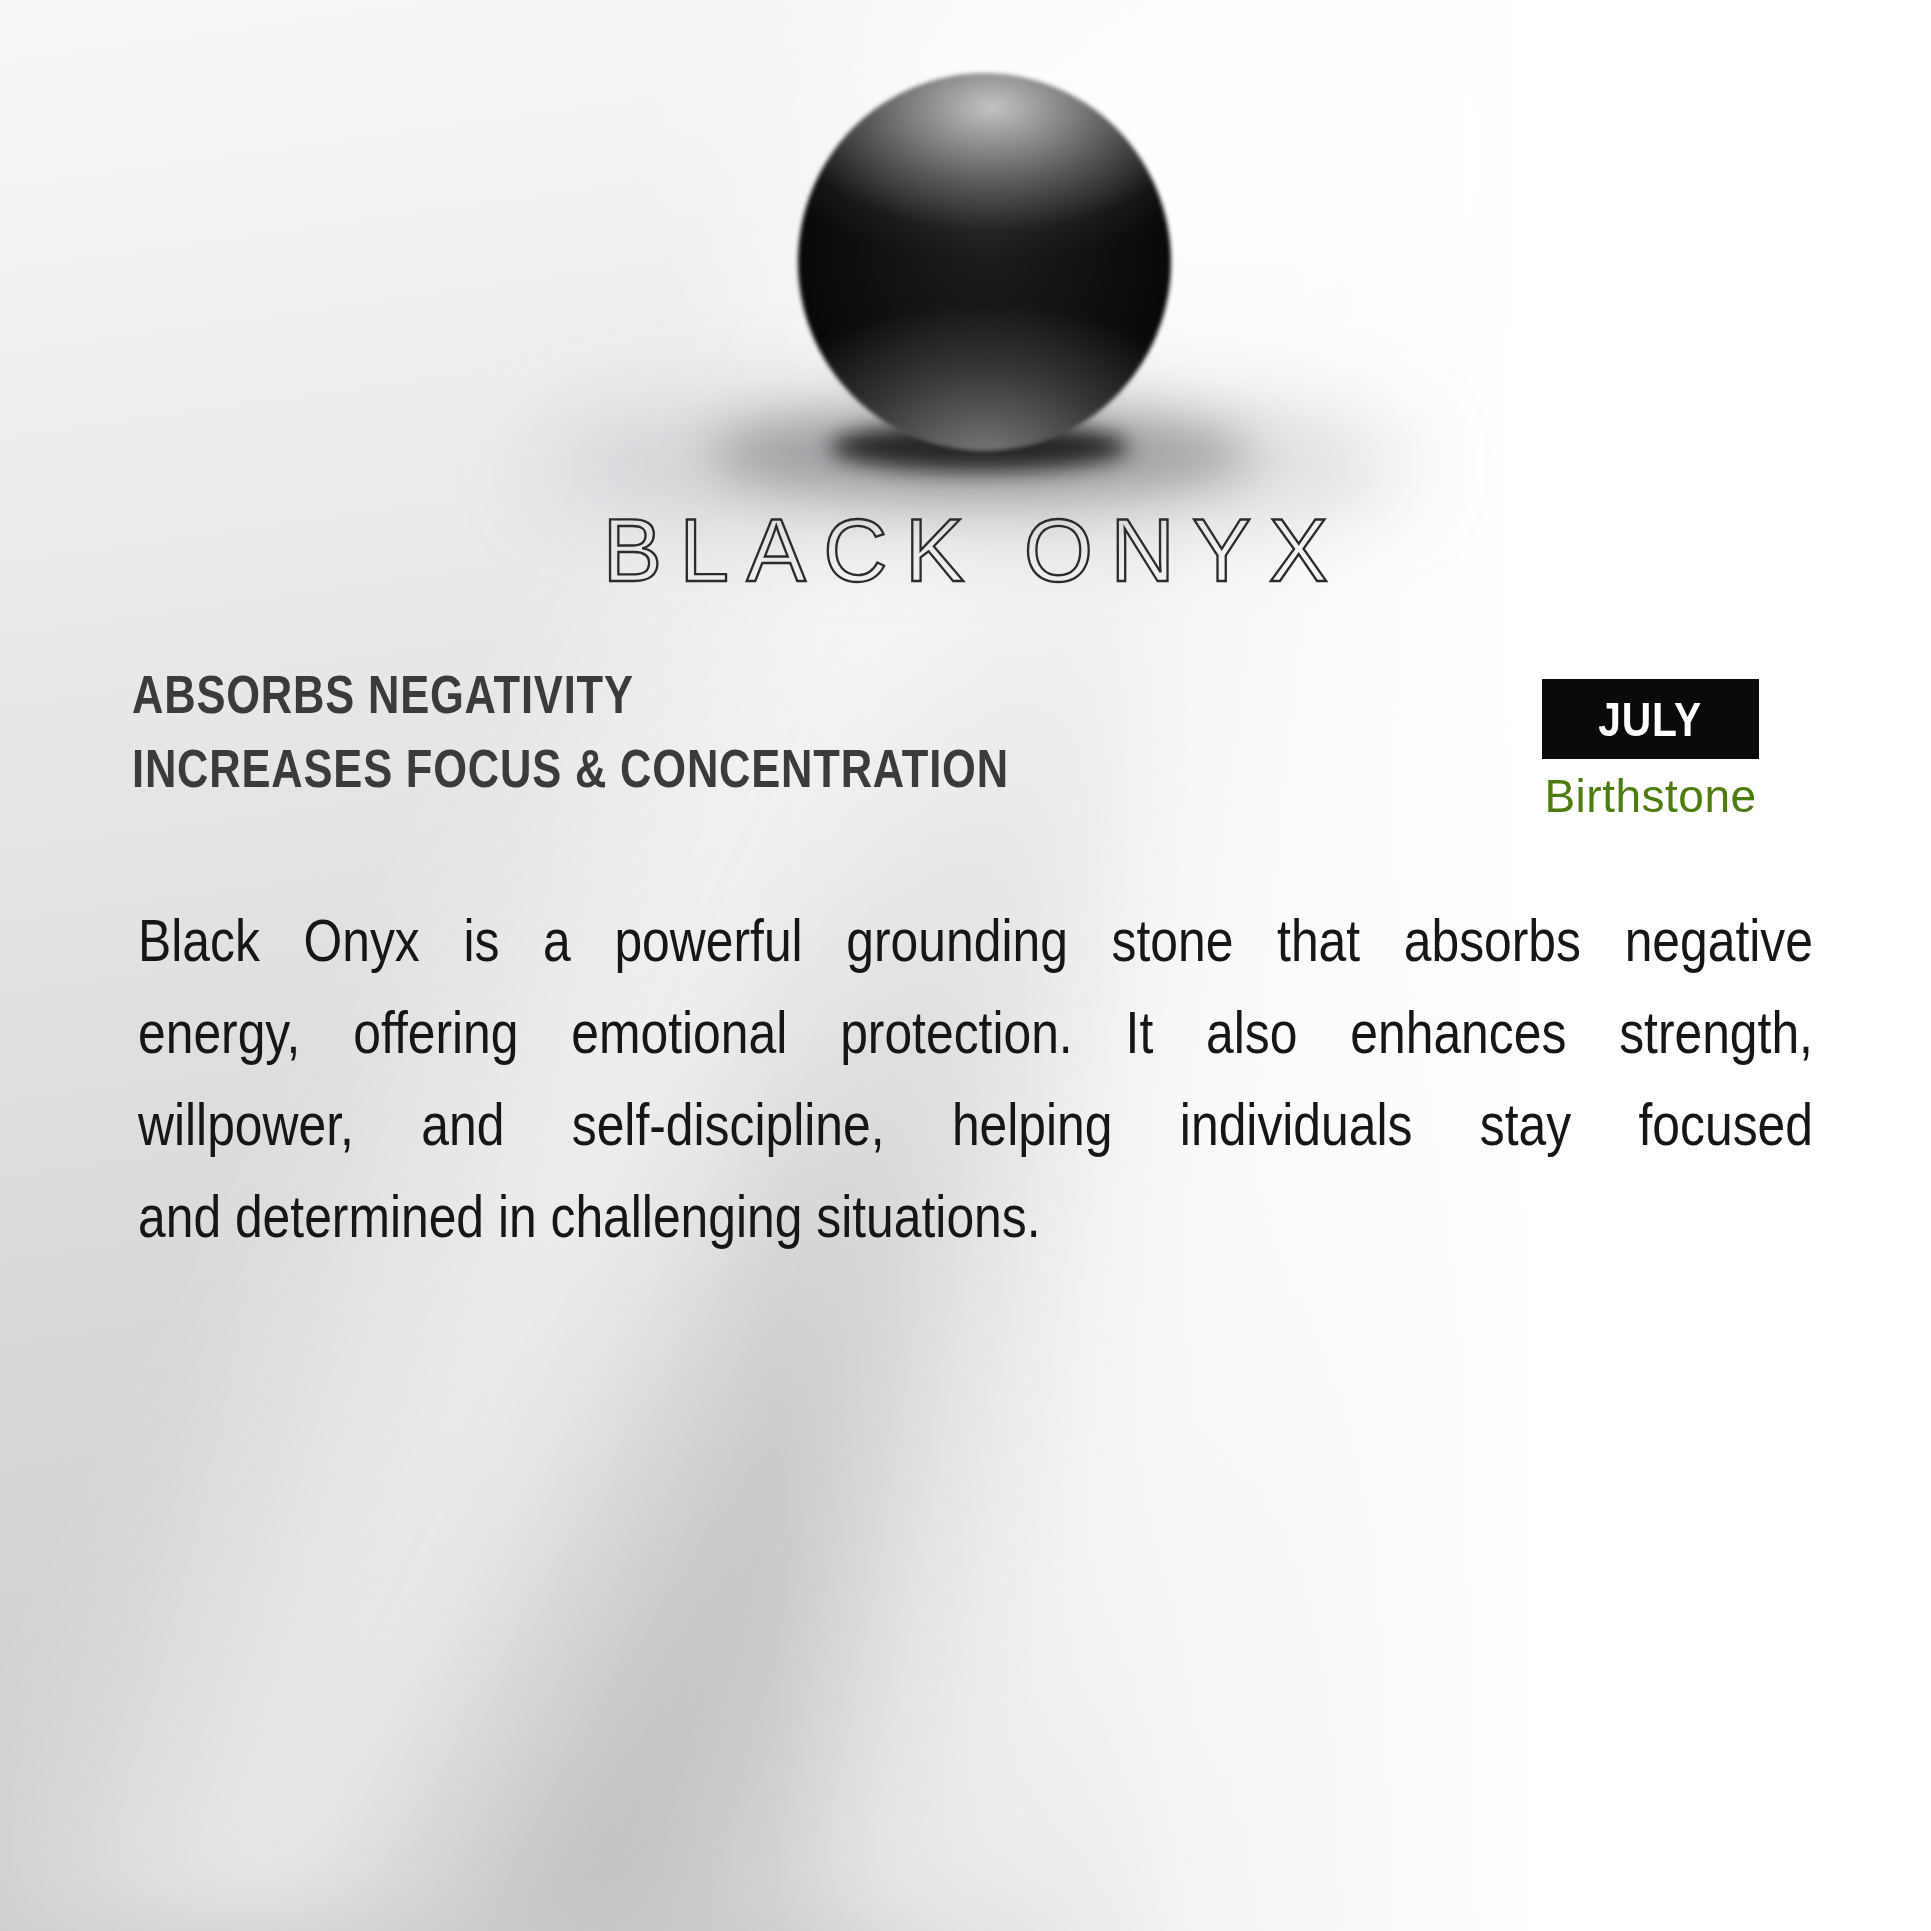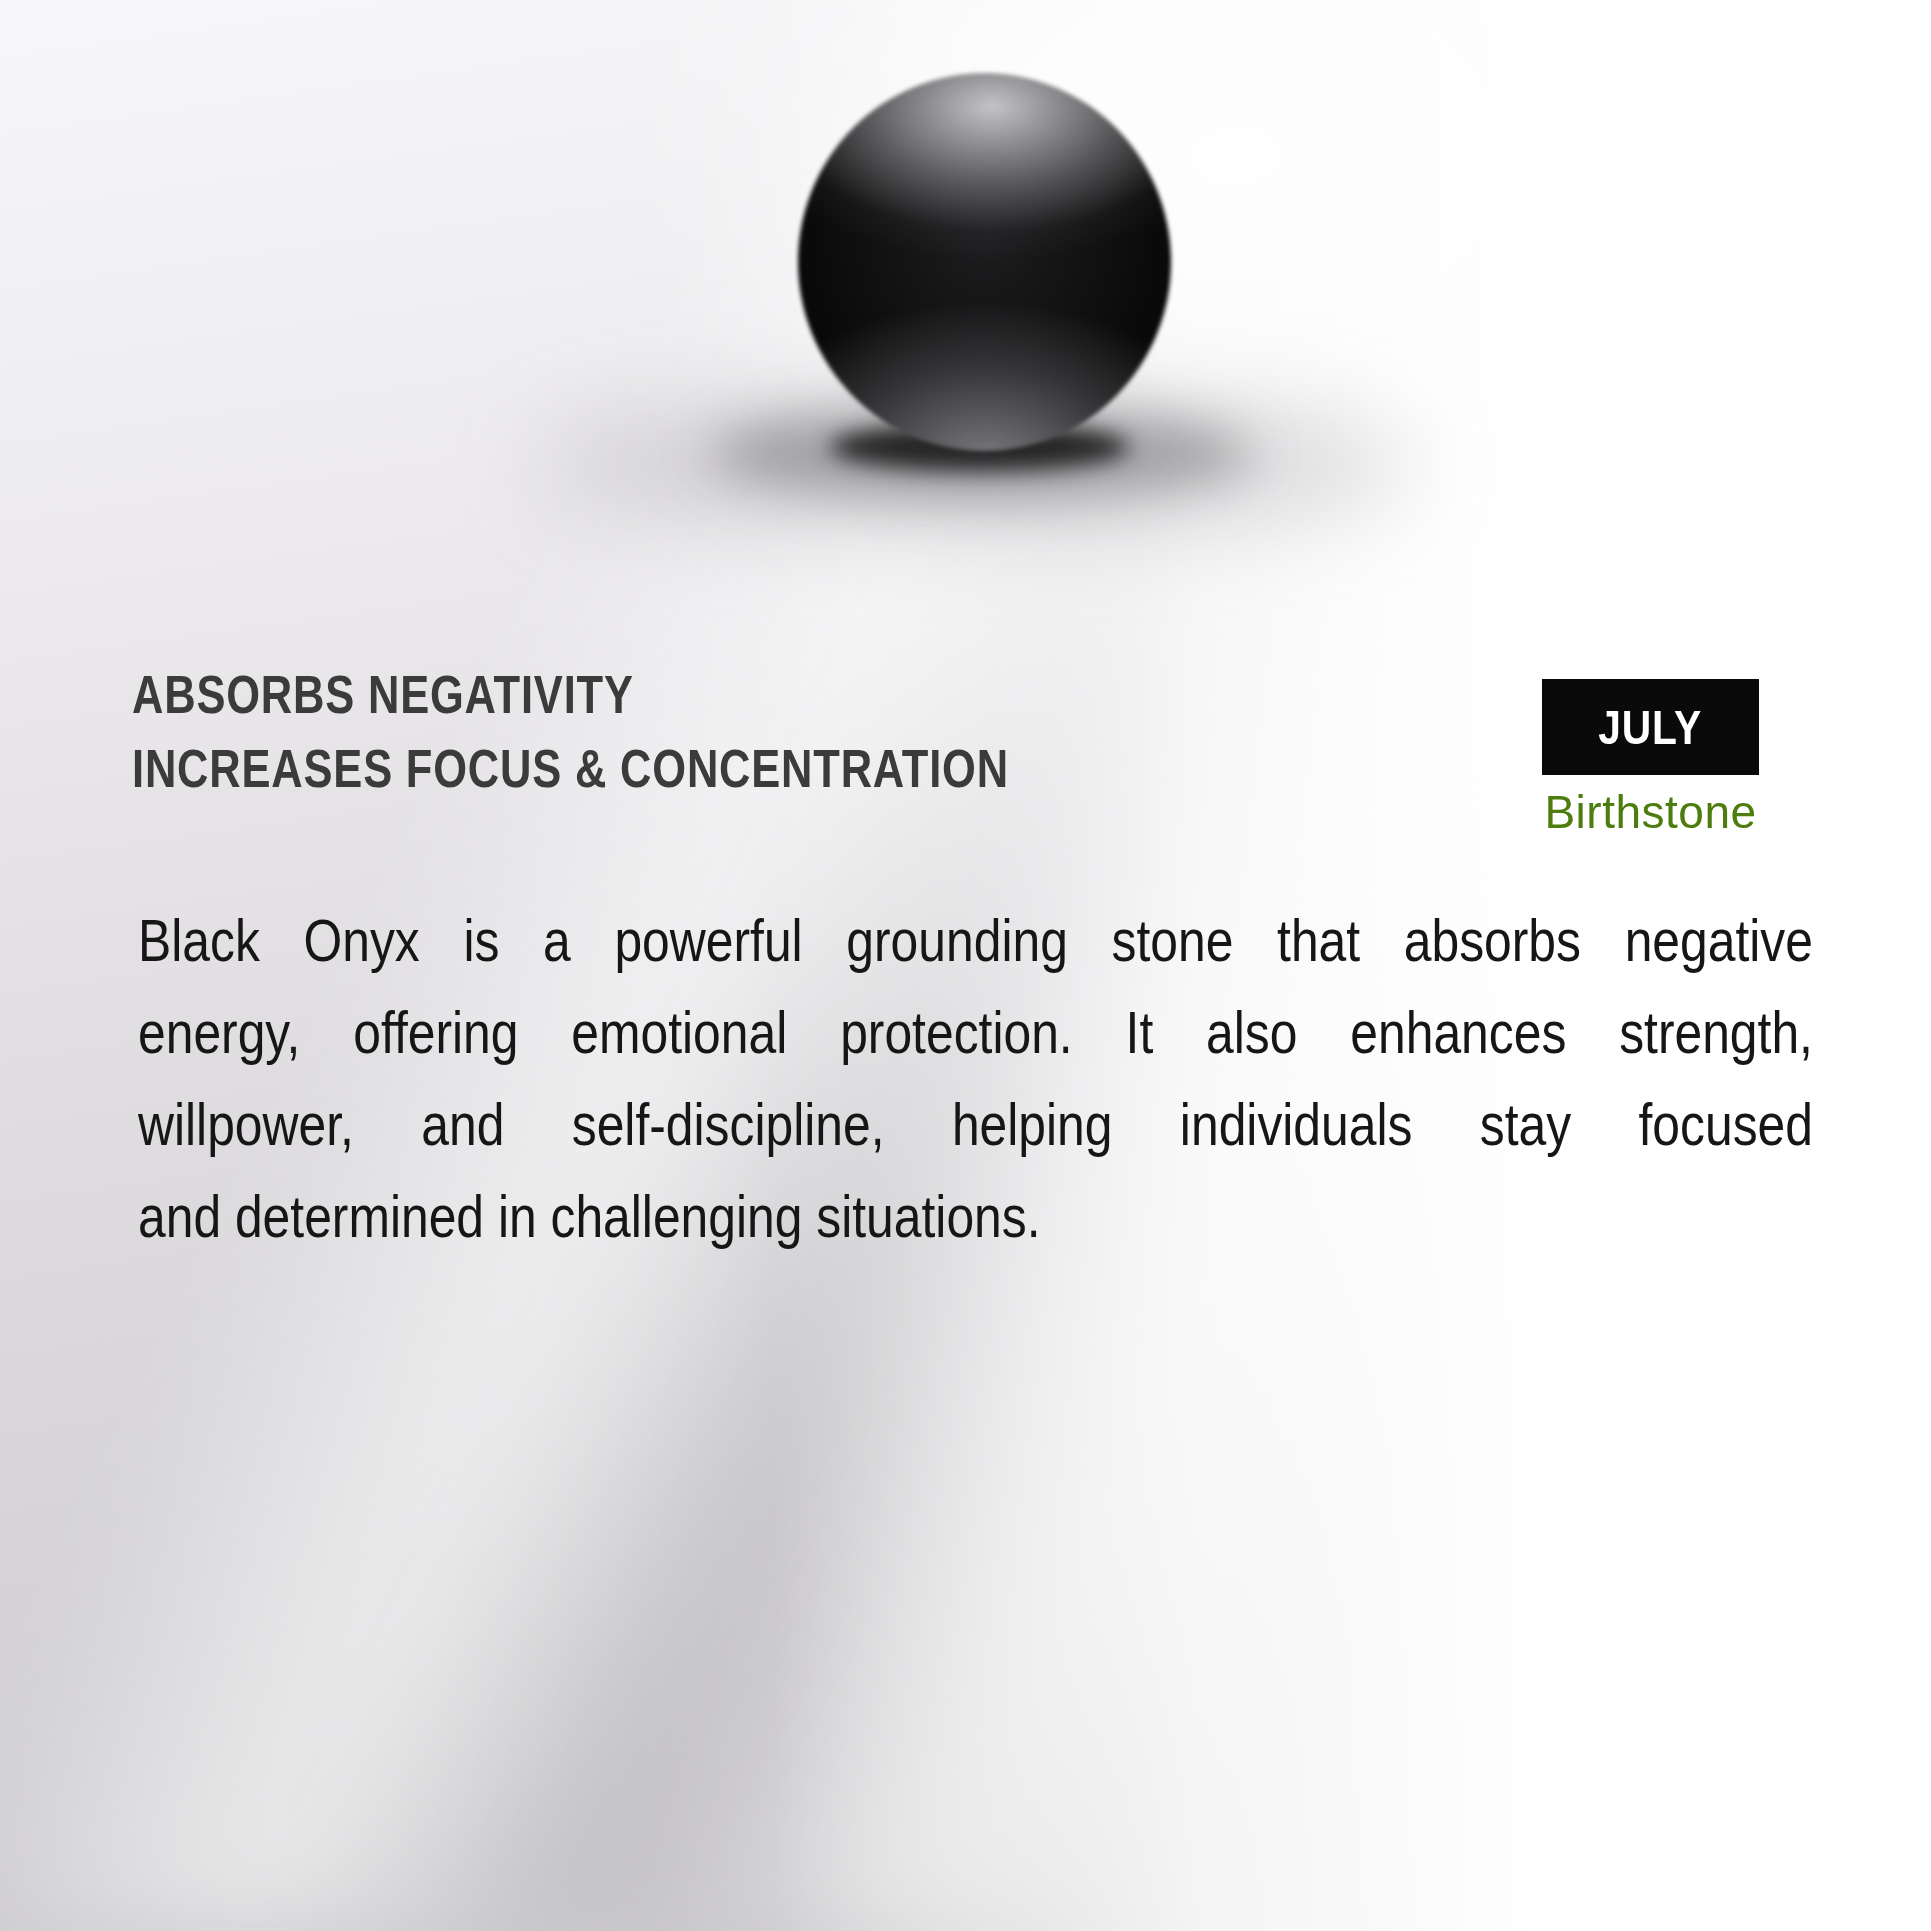--- a/index.html
+++ b/index.html
@@ -100,21 +100,21 @@
     transform-origin: 0 0;
     white-space: nowrap;
   }
   
   .birthstone-col {
     position: absolute; z-index: 3;
     right: 172px; top: 679px; width: 217px;
     text-align: center;
   }
   .month-badge {
-    width: 217px; height: 96px;
+    width: 217px; height: 80px;
     background: #0a0a0a;
     display: flex; align-items: center; justify-content: center;
   }
   .month-badge span {
     color: #ffffff;
     font-size: 48px;
     font-weight: 700;
     letter-spacing: 1px;
     transform: scaleX(0.85);
     display: inline-block;
@@ -152,20 +152,21 @@
 
   <div class="bg-base"></div>
   <div class="bg-streaks"></div>
   <div class="bg-right-wash"></div>
 
   <div class="sphere-shadow-wide"></div>
   <div class="sphere-shadow-soft"></div>
   <div class="sphere-shadow-core"></div>
   <div class="sphere"></div>
 
+  <div class="title">BLACK ONYX</div>
 
   <div class="properties">
     <div class="property-line">ABSORBS NEGATIVITY</div>
     <div class="property-line">INCREASES FOCUS &amp; CONCENTRATION</div>
   </div>
 
   <div class="birthstone-col">
     <div class="month-badge">
       <span>JULY</span>
     </div>

